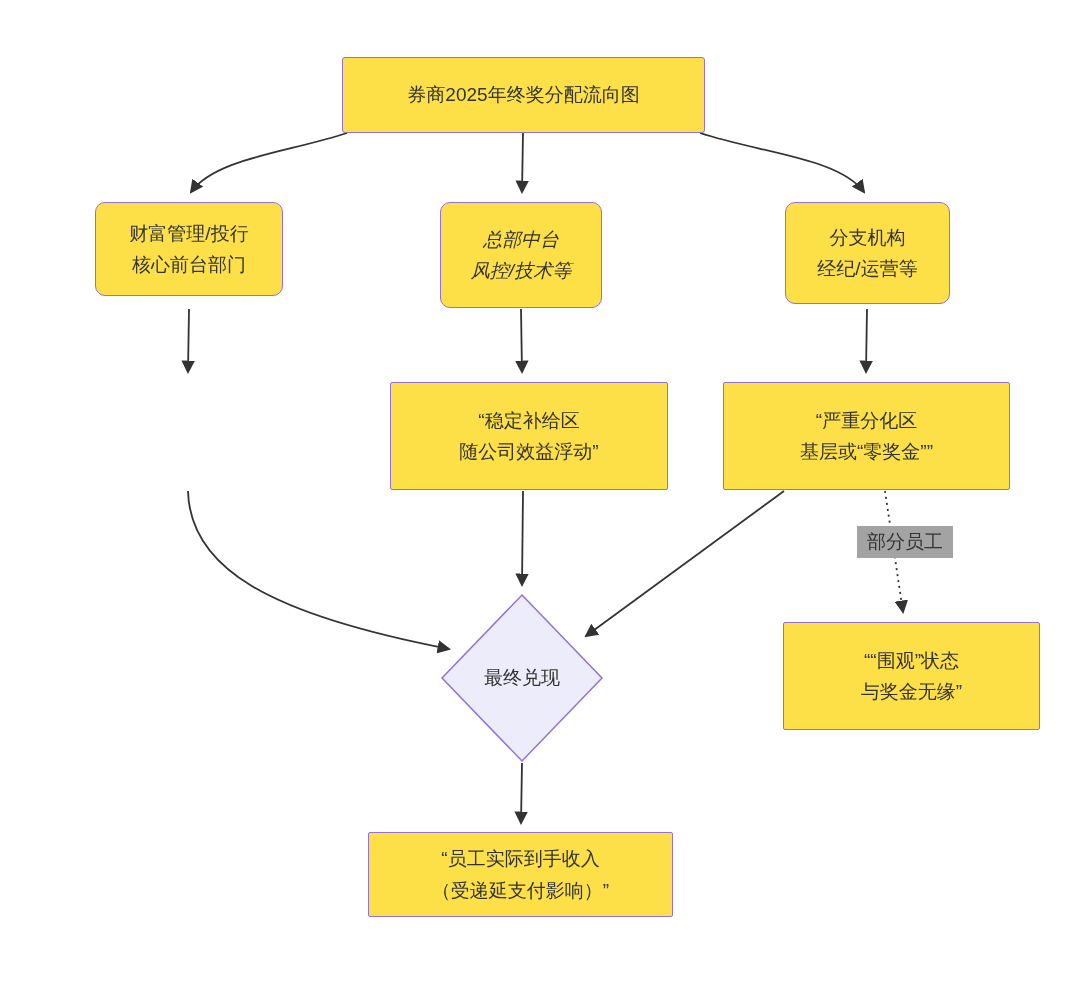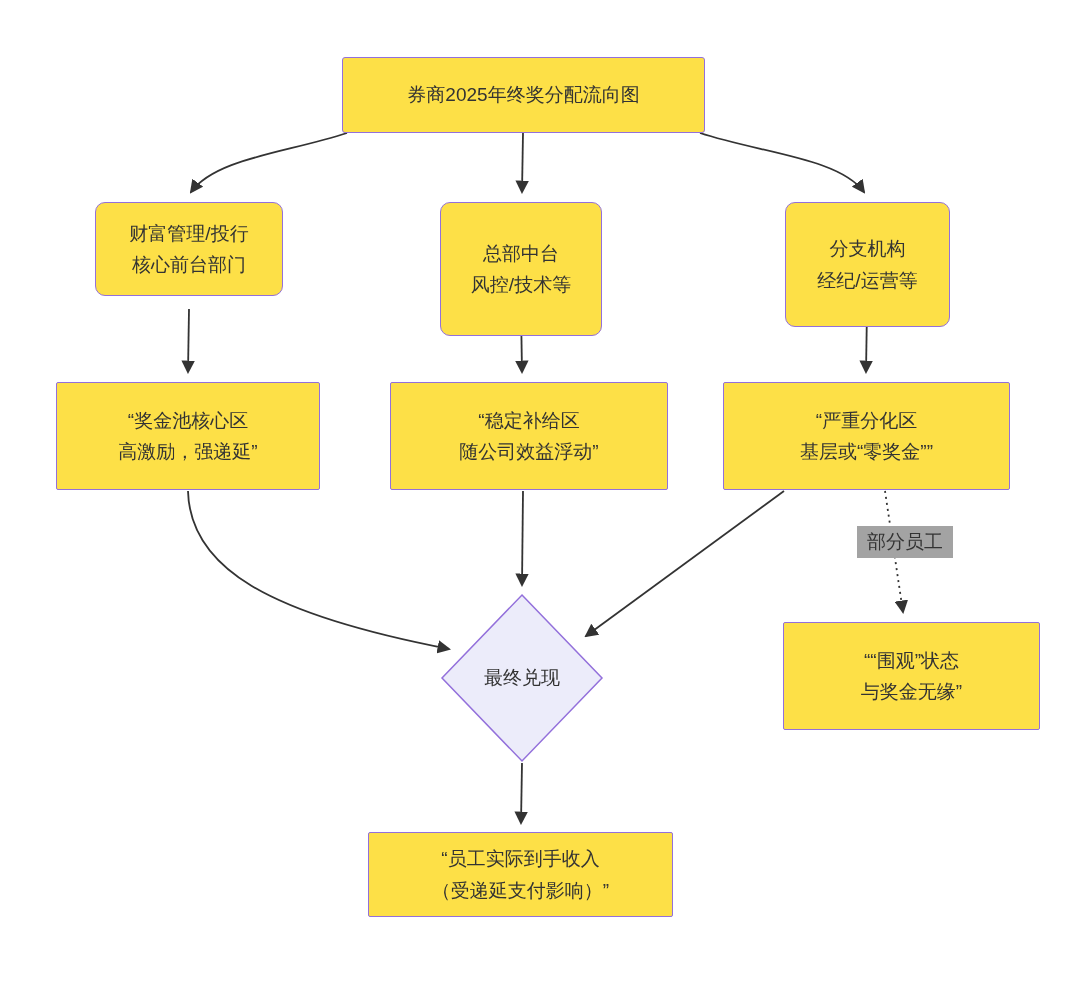--- a/index.html
+++ b/index.html
@@ -86,28 +86,26 @@
     <path d="M522,763 L521,823" fill="none" stroke="#333333" stroke-width="1.8" marker-end="url(#arrowhead)"></path>
 
     <polygon points="522,595 602,678 522,761 442,678" fill="#ECECFA" stroke="#9370DB" stroke-width="1.5"></polygon>
   </svg>
 
   <div class="node title" style="left:342px; top:57px; width:363px; height:76px;">券商2025年终奖分配流向图</div>
 
   <div class="node rounded" style="left:95px; top:202px; width:188px; height:94px;">财富管理/投行
 核心前台部门</div>
 
-  <div class="node rounded" style="left:440px; top:202px; width:162px; height:134px;">总部中台
+  <div class="node rounded" style="left:440px; top:202px; width:162px; height:106px;font-style:italic;">总部中台
 风控/技术等</div>
 
-  <div class="node rounded" style="left:785px; top:202px; width:165px; height:125px;">分支机构
+  <div class="node rounded" style="left:785px; top:202px; width:165px; height:102px;">分支机构
 经纪/运营等</div>
 
-  <div class="node sharp" style="left:56px; top:382px; width:264px; height:108px;">“奖金池核心区
-高激励，强递延”</div>
 
   <div class="node sharp" style="left:390px; top:382px; width:278px; height:108px;">“稳定补给区
 随公司效益浮动”</div>
 
   <div class="node sharp" style="left:723px; top:382px; width:287px; height:108px;">“严重分化区
 基层或“零奖金””</div>
 
   <div class="diamond-label" style="left:442px; top:665px; width:160px;">最终兑现</div>
 
   <div class="edge-label" style="left:857px; top:526px; width:86px;">部分员工</div>

